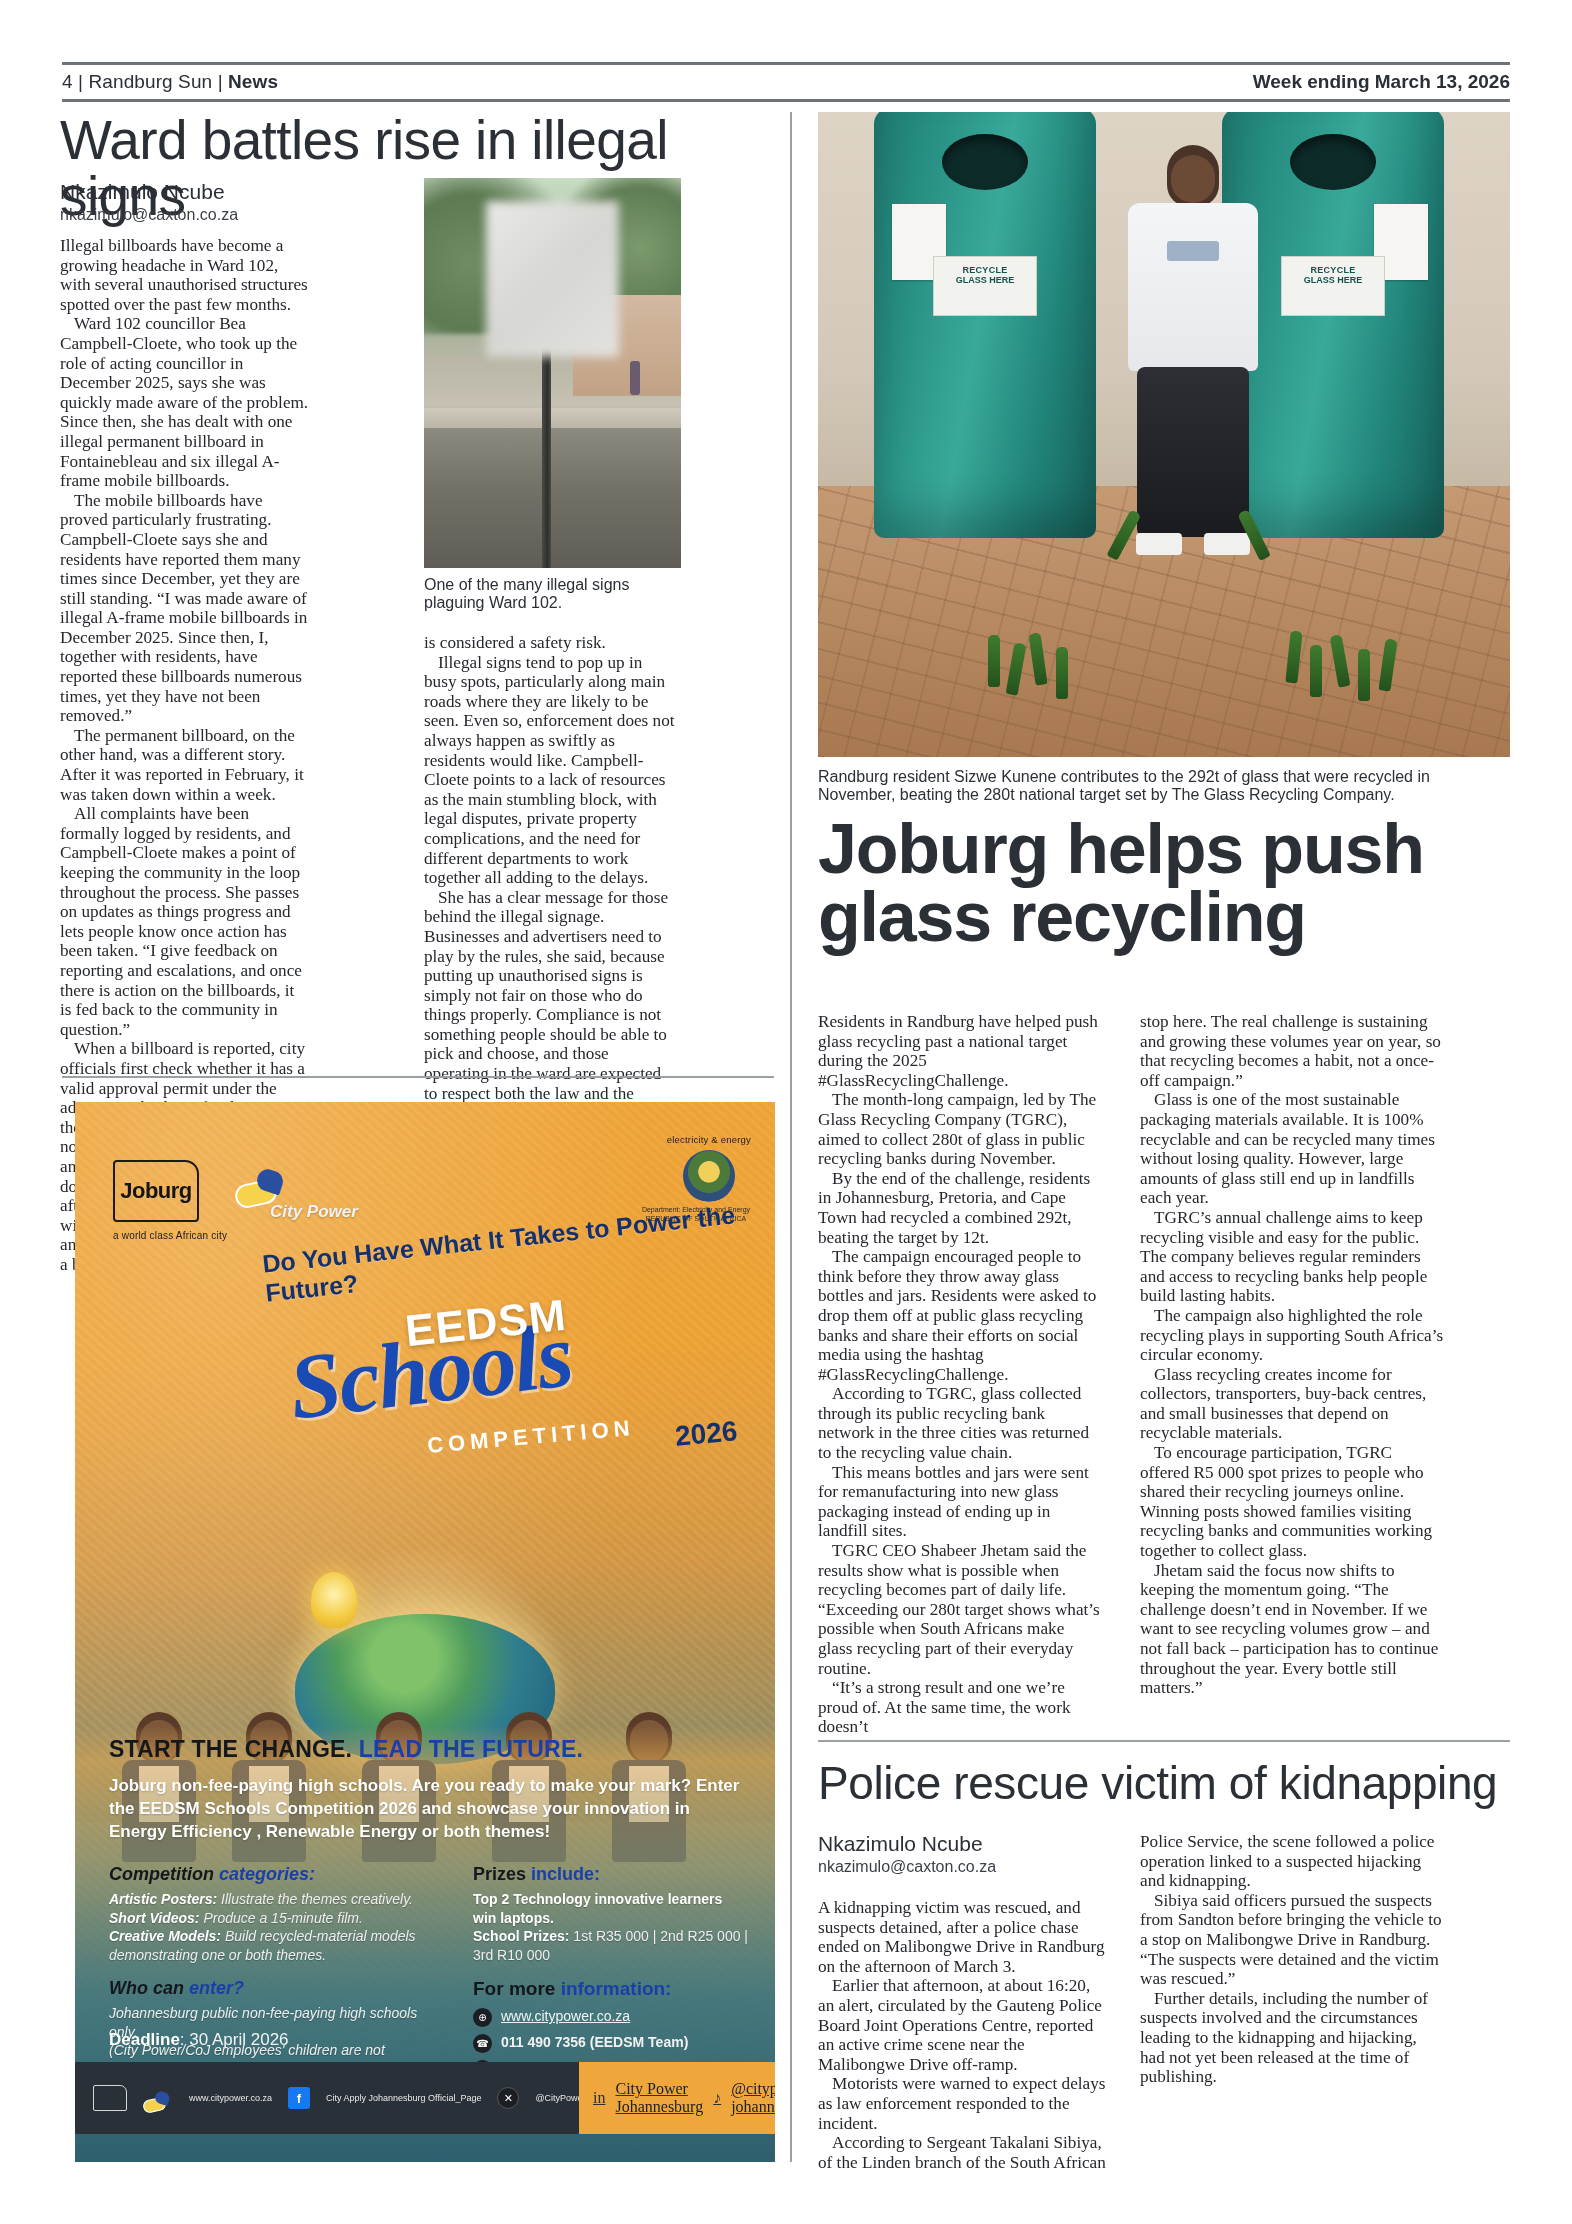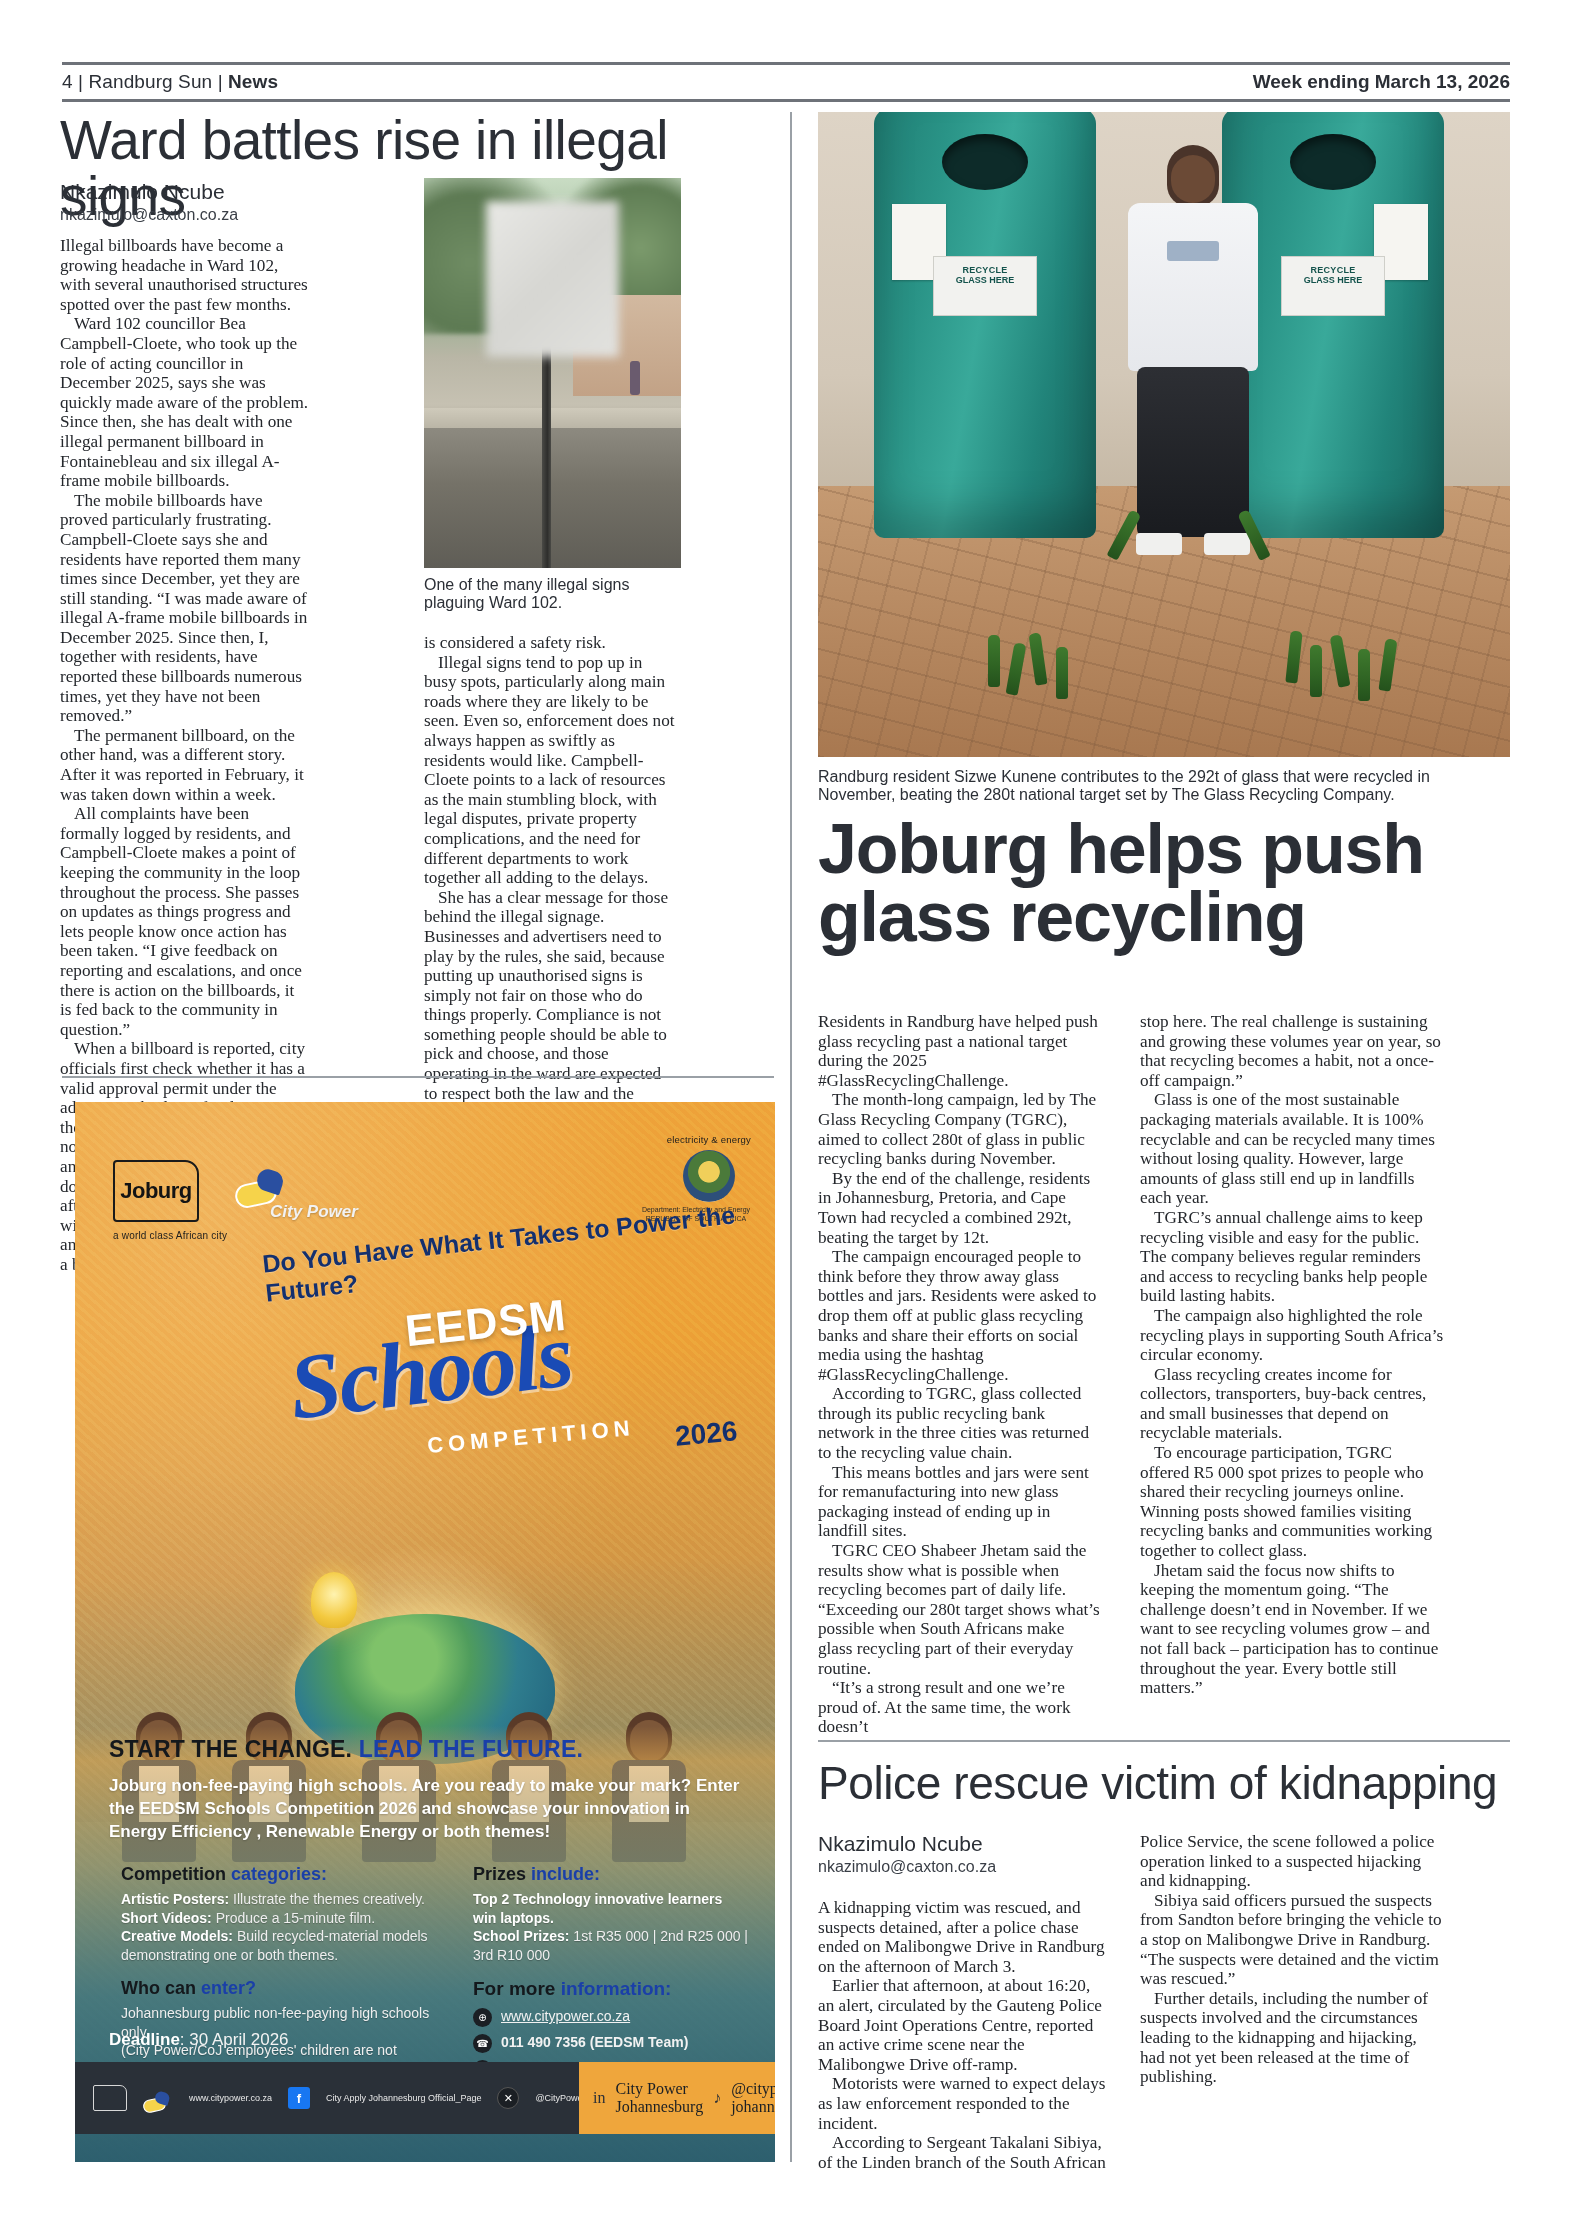--- a/index.html
+++ b/index.html
@@ -315,21 +315,21 @@
     font-weight:bold; font-size:23px; letter-spacing:.2px;
   }
   .ad-h2 .dark { color:#14181c; }
   .ad-h2 .blue { color:#1a3fa8; }
   .ad-sub {
     position:absolute; left:34px; top:672px; width:640px;
     font-family:"Liberation Sans","DejaVu Sans",sans-serif;
     font-weight:bold; font-size:17px; line-height:23px; color:#ffffff;
     text-shadow:0 1px 2px rgba(0,0,0,.22);
   }
-  .ad-colA { position:absolute; left:46px; top:762px; width:330px; }
+  .ad-colA { position:absolute; left:34px; top:762px; width:330px;font-style:italic; }
   .ad-colB { position:absolute; left:398px; top:762px; width:276px; }
   .ad-ttl {
     font-family:"Liberation Sans","DejaVu Sans",sans-serif;
     font-weight:bold; font-size:18px; color:#14181c; margin-bottom:5px;
   }
   .ad-ttl .blue { color:#1a3fa8; }
   .ad-li {
     font-family:"Liberation Sans","DejaVu Sans",sans-serif;
     font-size:14px; line-height:18.5px; color:#efefef;
     text-shadow:0 1px 1px rgba(0,0,0,.25);
@@ -365,21 +365,21 @@
   .ad-footer .fbox {
     font-family:"Liberation Sans Narrow","Liberation Sans",sans-serif;
     font-size:9px; color:#e9e9e9; line-height:1.15;
   }
   .ad-footer .mini-logo { width:34px; height:26px; border:1.4px solid #d8d8d8; border-radius:2px 7px 2px 2px; }
   .ad-footer .sq { width:22px; height:22px; border-radius:3px; display:flex; align-items:center; justify-content:center; font-family:"Liberation Sans","DejaVu Sans",sans-serif; font-weight:bold; font-size:13px; }
   .ad-footer .fb { background:#1877f2; color:#fff; }
   .ad-footer .xx { background:#1b1f24; color:#fff; border:1px solid #555; border-radius:50%; font-size:11px; }
   .ad-footer-right {
     position:absolute; right:0; bottom:28px; width:196px; height:72px;
-    background:#efa63c; display:flex; align-items:center; padding-left:14px; gap:10px;
+    background:#efa63c; display:flex; align-items:center; padding-left:14px; gap:10px;text-decoration:underline;
   }
 </style>
 </head>
 <body>
 
 <div class="page">
 
   <div class="masthead">
     <div class="mast-left">
       <span>4</span>

